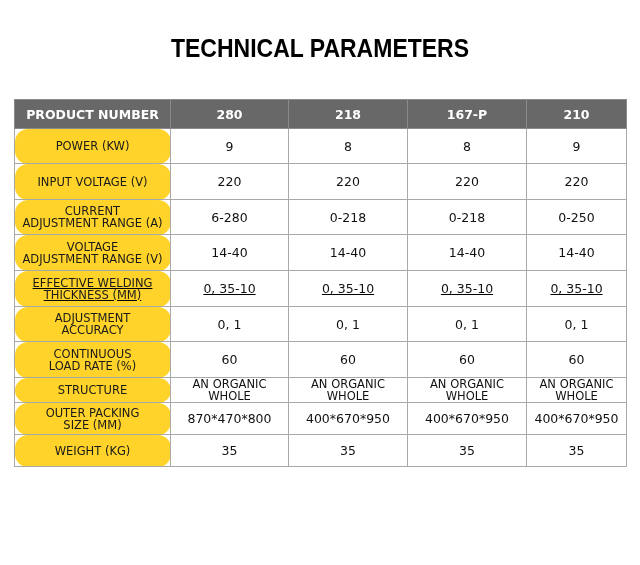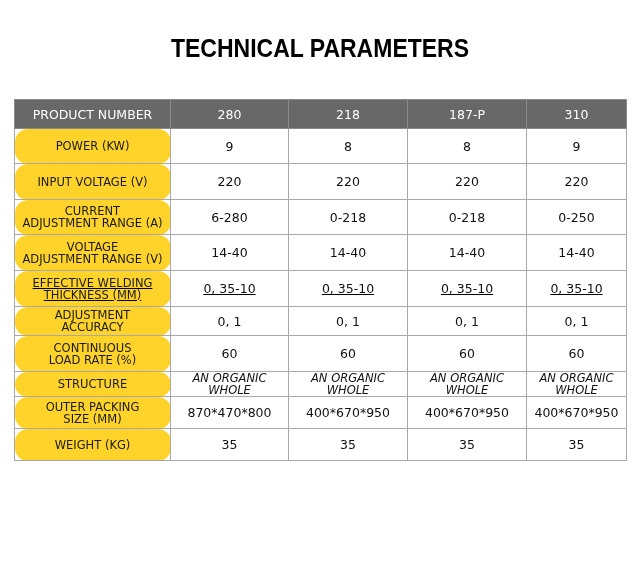--- a/index.html
+++ b/index.html
@@ -11,28 +11,28 @@
     }
     table.spec {
       position: absolute; left: 14px; top: 99px; border-collapse: collapse; table-layout: fixed;
       width: 612px;
     }
     table.spec td, table.spec th {
       border: 1px solid #a9a9a9; text-align: center; vertical-align: middle; padding: 0;
       font-size: 12px; line-height: 13px; color: #111;
     }
     table.spec th {
-      background: #686868; color: #ffffff; font-weight: normal; font-size: 12.5px; height: 28px;
+      background: #686868; color: #ffffff; font-weight: bold; font-size: 12.5px; height: 28px;
       border-color: #8a8a8a;
     }
     table.spec td.label {
       background: #ffd32a; color: #1a1a1a; font-size: 11.5px; line-height: 12px; border-radius: 13px;
     }
     table.spec td.val { background: #ffffff; font-size: 12.5px; }
-    table.spec td.val.small { font-size: 11.5px; line-height: 12px; font-style: italic; }
+    table.spec td.val.small { font-size: 11.5px; line-height: 12px; }
     .col0 { width: 156px; }
     .col1 { width: 118px; }
     .col2 { width: 119px; }
     .col3 { width: 119px; }
     .col4 { width: 100px; }
   </style>
 </head>
 <body>
 
 <div class="title">TECHNICAL PARAMETERS</div>
@@ -43,22 +43,22 @@
       <col class="col1">
       <col class="col2">
       <col class="col3">
       <col class="col4">
   </colgroup>
   <thead>
     <tr>
       <th>PRODUCT NUMBER</th>
       <th>280</th>
       <th>218</th>
-      <th>187-P</th>
-      <th>310</th>
+      <th>167-P</th>
+      <th>210</th>
     </tr>
   </thead>
   <tbody id="spec-body">
       <tr style="height: 35px;">
         <td class="label">POWER (KW)</td>
         <td class="val">9</td>
         <td class="val">8</td>
         <td class="val">8</td>
         <td class="val">9</td>
       </tr>
@@ -83,21 +83,21 @@
         <td class="val">14-40</td>
         <td class="val">14-40</td>
       </tr>
       <tr style="height: 36px; text-decoration: underline;">
         <td class="label">EFFECTIVE WELDING<br>THICKNESS (MM)</td>
         <td class="val">0, 35-10</td>
         <td class="val">0, 35-10</td>
         <td class="val">0, 35-10</td>
         <td class="val">0, 35-10</td>
       </tr>
-      <tr style="height: 29px;">
+      <tr style="height: 35px;">
         <td class="label">ADJUSTMENT<br>ACCURACY</td>
         <td class="val">0, 1</td>
         <td class="val">0, 1</td>
         <td class="val">0, 1</td>
         <td class="val">0, 1</td>
       </tr>
       <tr style="height: 36px;">
         <td class="label">CONTINUOUS<br>LOAD RATE (%)</td>
         <td class="val">60</td>
         <td class="val">60</td>

